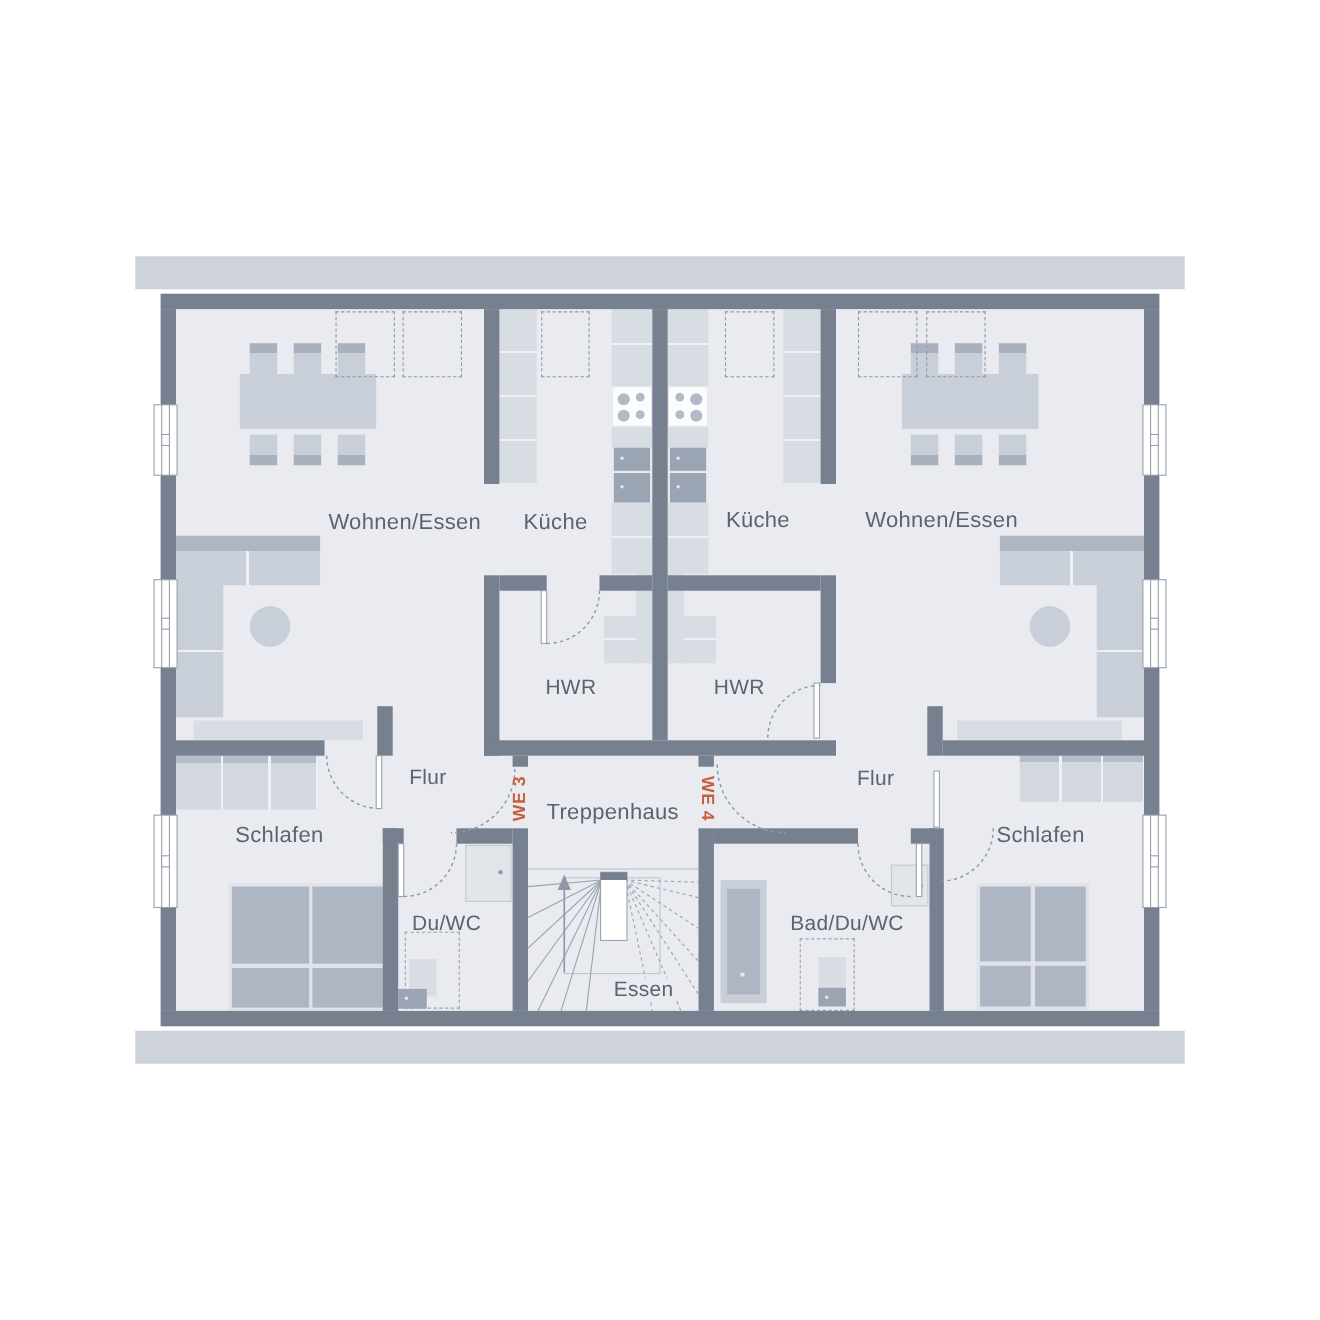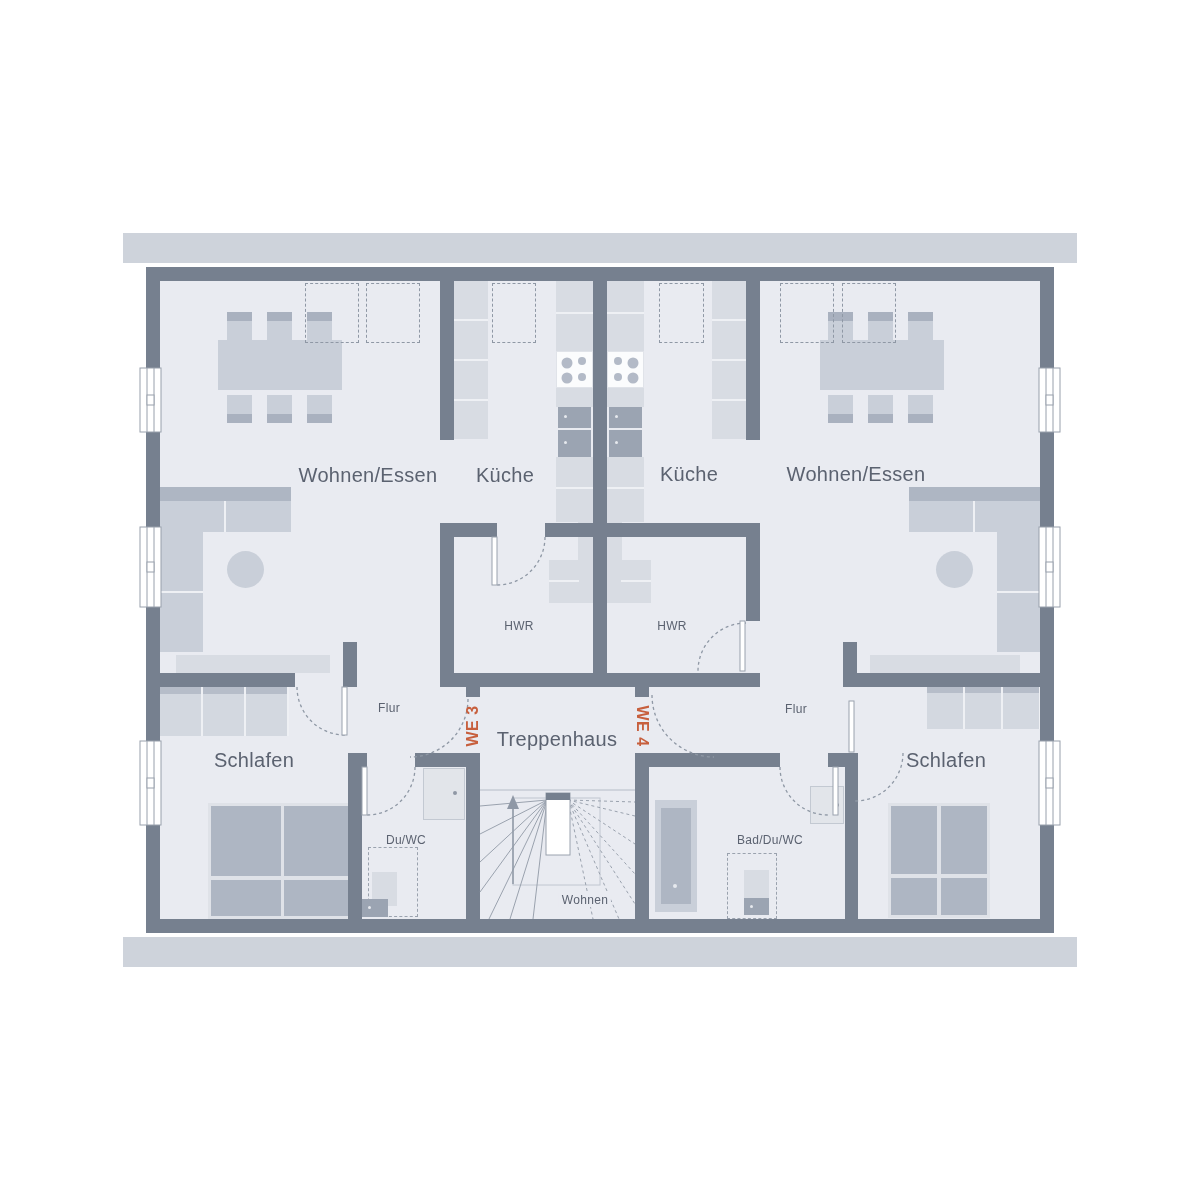--- a/index.html
+++ b/index.html
@@ -14,21 +14,21 @@
   .dark{background:#aeb6c3;}
   .oven{background:#9ba4b2;}
   .oven::after{content:"";position:absolute;left:6px;top:40%;width:3px;height:3px;background:#e6e9ee;border-radius:50%;}
   .dashbox{border:1.5px dashed #8f98a5;background:transparent;}
   .chT{background:linear-gradient(to bottom,#a9b1bf 0 9px,#c9cfd9 9px);}
   .chB{background:linear-gradient(to top,#a9b1bf 0 9px,#c9cfd9 9px);}
   .cabV{background-color:#d8dce3;background-image:repeating-linear-gradient(to bottom,transparent 0 38px,#eef0f4 38px 40px);}
   .cabH{background-color:#d8dce3;}
   .round{border-radius:50%;background:#c9cfd9;}
   .lbl{position:absolute;color:#5b6270;font-size:20px;letter-spacing:.3px;white-space:nowrap;transform:translate(-50%,-50%);}
-  .lbl.small{font-size:12px;}
+  .lbl.small{font-size:19px;}
   .lbl.bg{background:#e9ebf1;padding:0 3px;}
   .unit{position:absolute;color:#c75f3d;font-size:16px;font-weight:600;letter-spacing:.5px;white-space:nowrap;}
   .unit.ccw{transform:translate(-50%,-50%) rotate(-90deg);}
   .unit.cw{transform:translate(-50%,-50%) rotate(90deg);}
   svg{position:absolute;left:0;top:0;}
   .dot{background:#8f98a5;border-radius:50%;}
 </style>
 </head>
 <body>
 
@@ -244,17 +244,17 @@
   <div class="lbl" style="left:856px;top:474px;">Wohnen/Essen</div>
   <div class="lbl small" style="left:519px;top:626px;">HWR</div>
   <div class="lbl small" style="left:672px;top:626px;">HWR</div>
   <div class="lbl small" style="left:389px;top:708px;">Flur</div>
   <div class="lbl small" style="left:796px;top:709px;">Flur</div>
   <div class="lbl" style="left:254px;top:760px;">Schlafen</div>
   <div class="lbl" style="left:946px;top:760px;">Schlafen</div>
   <div class="lbl small" style="left:406px;top:840px;">Du/WC</div>
   <div class="lbl small" style="left:770px;top:840px;">Bad/Du/WC</div>
   <div class="lbl" style="left:557px;top:739px;">Treppenhaus</div>
-  <div class="lbl small bg" style="left:585px;top:900px;">Wohnen</div>
+  <div class="lbl small bg" style="left:585px;top:900px;">Essen</div>
   <div class="unit ccw" style="left:473px;top:726px;">WE 3</div>
   <div class="unit cw" style="left:642px;top:726px;">WE 4</div>
 
 </div>
 
 </body></html>

